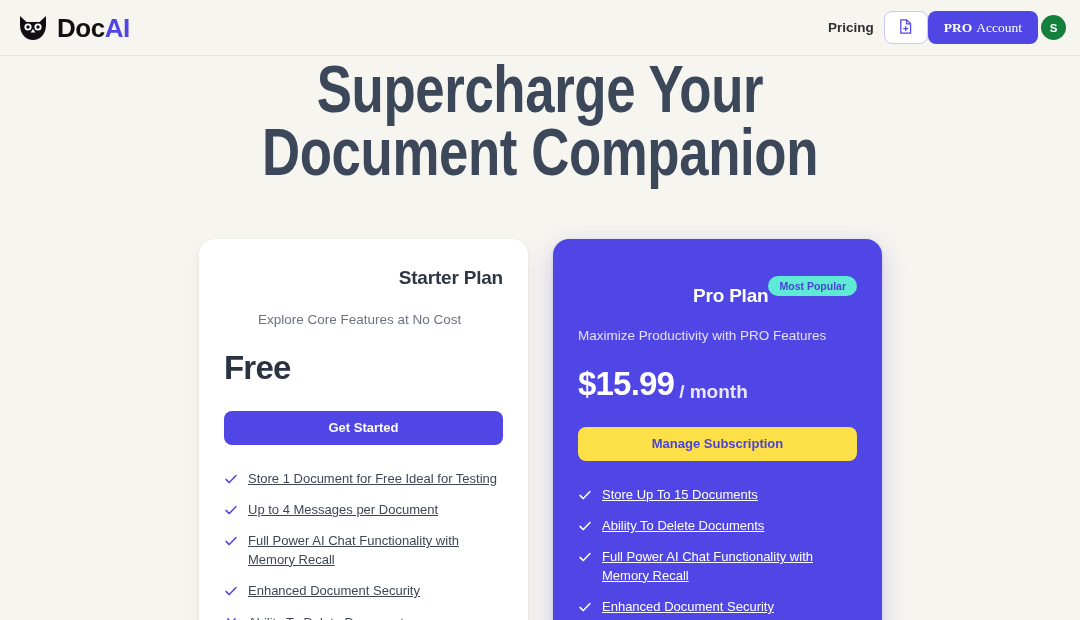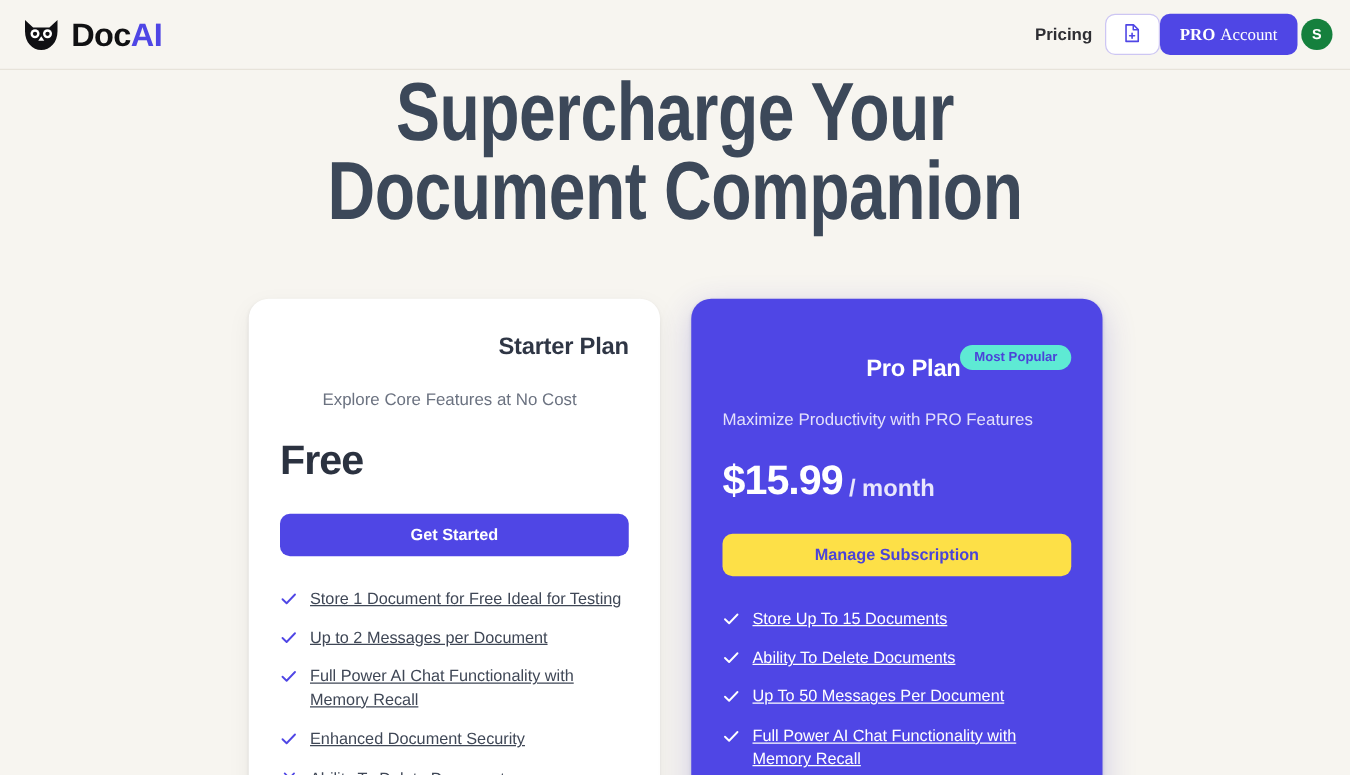--- a/index.html
+++ b/index.html
@@ -248,21 +248,21 @@
         </span>
         <span>Store 1 Document for Free Ideal for Testing</span>
       </div>
 
       <div class="feature">
         <span class="feat-ico">
           <svg viewBox="0 0 14 14" width="14" height="14">
               <path d="M2 7.4 L5.3 10.6 L12 3.6" fill="none" stroke="#4f46e5" stroke-width="1.5" stroke-linecap="round" stroke-linejoin="round"></path>
             </svg>
         </span>
-        <span>Up to 2 Messages per Document</span>
+        <span>Up to 4 Messages per Document</span>
       </div>
 
       <div class="feature">
         <span class="feat-ico">
           <svg viewBox="0 0 14 14" width="14" height="14">
               <path d="M2 7.4 L5.3 10.6 L12 3.6" fill="none" stroke="#4f46e5" stroke-width="1.5" stroke-linecap="round" stroke-linejoin="round"></path>
             </svg>
         </span>
         <span>Full Power AI Chat Functionality with Memory Recall</span>
       </div>
@@ -312,43 +312,35 @@
 
       <div class="feature">
         <span class="feat-ico">
           <svg viewBox="0 0 14 14" width="14" height="14">
               <path d="M2 7.4 L5.3 10.6 L12 3.6" fill="none" stroke="#ffffff" stroke-width="1.5" stroke-linecap="round" stroke-linejoin="round"></path>
             </svg>
         </span>
         <span>Ability To Delete Documents</span>
       </div>
 
+
       <div class="feature">
         <span class="feat-ico">
           <svg viewBox="0 0 14 14" width="14" height="14">
               <path d="M2 7.4 L5.3 10.6 L12 3.6" fill="none" stroke="#ffffff" stroke-width="1.5" stroke-linecap="round" stroke-linejoin="round"></path>
             </svg>
         </span>
-        <span>Up To 50 Messages Per Document</span>
+        <span>Full Power AI Chat Functionality with Memory Recall</span>
       </div>
 
       <div class="feature">
         <span class="feat-ico">
           <svg viewBox="0 0 14 14" width="14" height="14">
               <path d="M2 7.4 L5.3 10.6 L12 3.6" fill="none" stroke="#ffffff" stroke-width="1.5" stroke-linecap="round" stroke-linejoin="round"></path>
             </svg>
         </span>
-        <span>Full Power AI Chat Functionality with Memory Recall</span>
-      </div>
-
-      <div class="feature">
-        <span class="feat-ico">
-          <svg viewBox="0 0 14 14" width="14" height="14">
-              <path d="M2 7.4 L5.3 10.6 L12 3.6" fill="none" stroke="#ffffff" stroke-width="1.5" stroke-linecap="round" stroke-linejoin="round"></path>
-            </svg>
-        </span>
         <span>Enhanced Document Security</span>
       </div>
 
     </div>
   </div>
 
 </div>
 
 </body></html>

